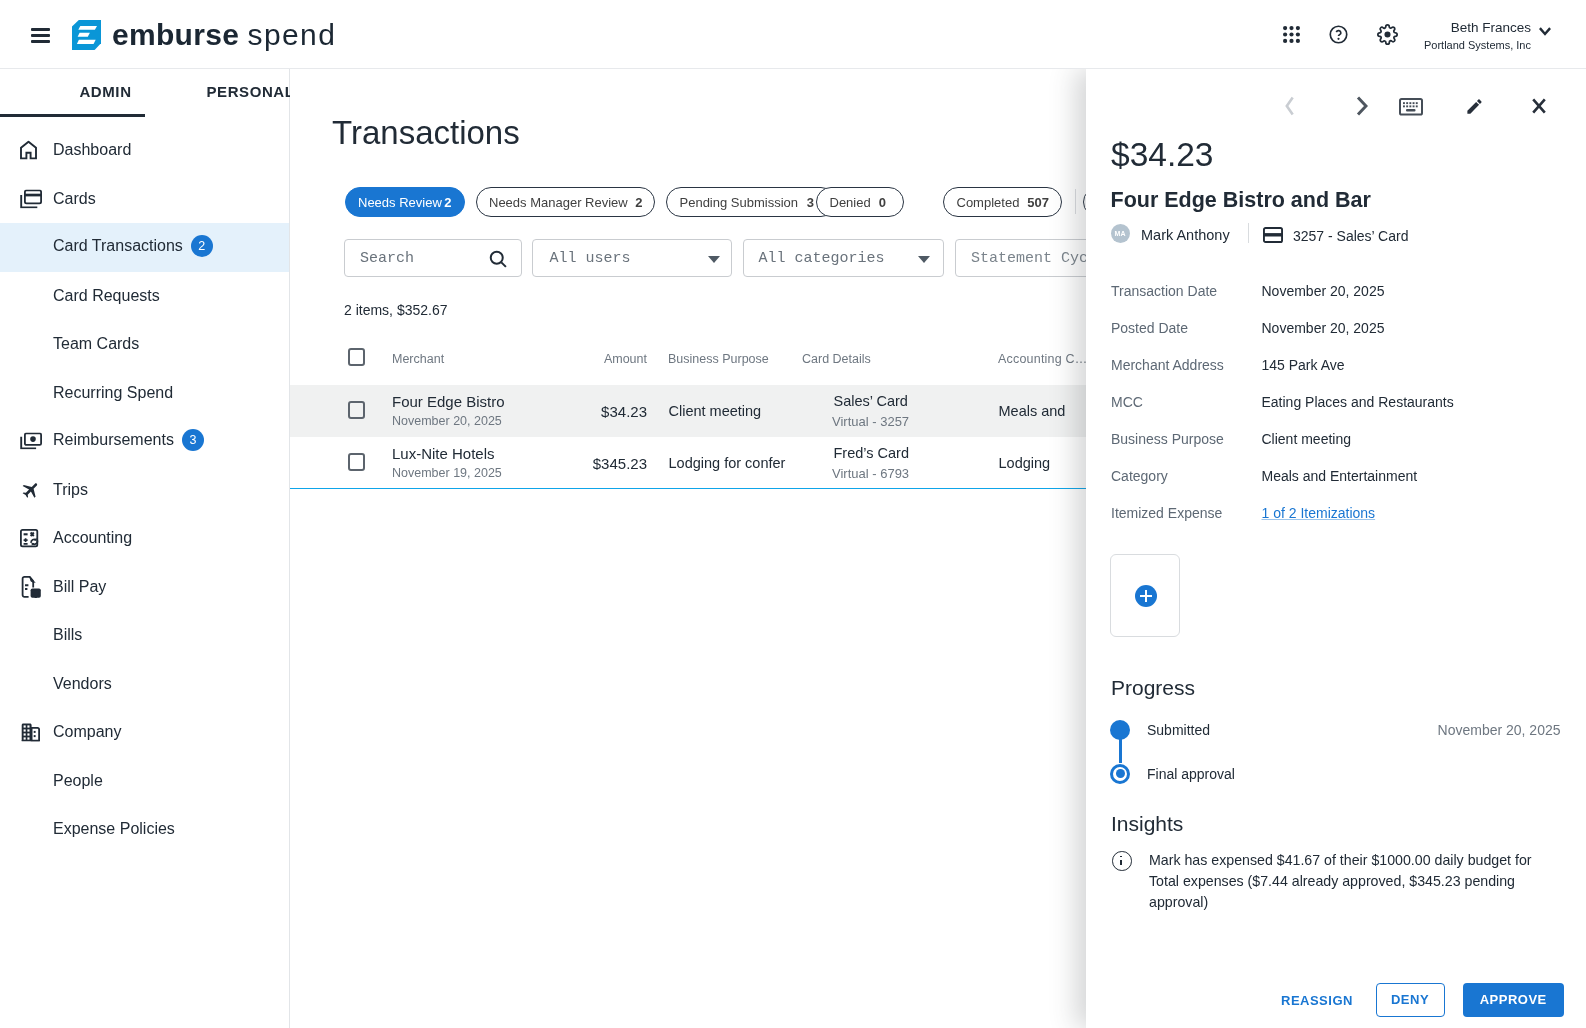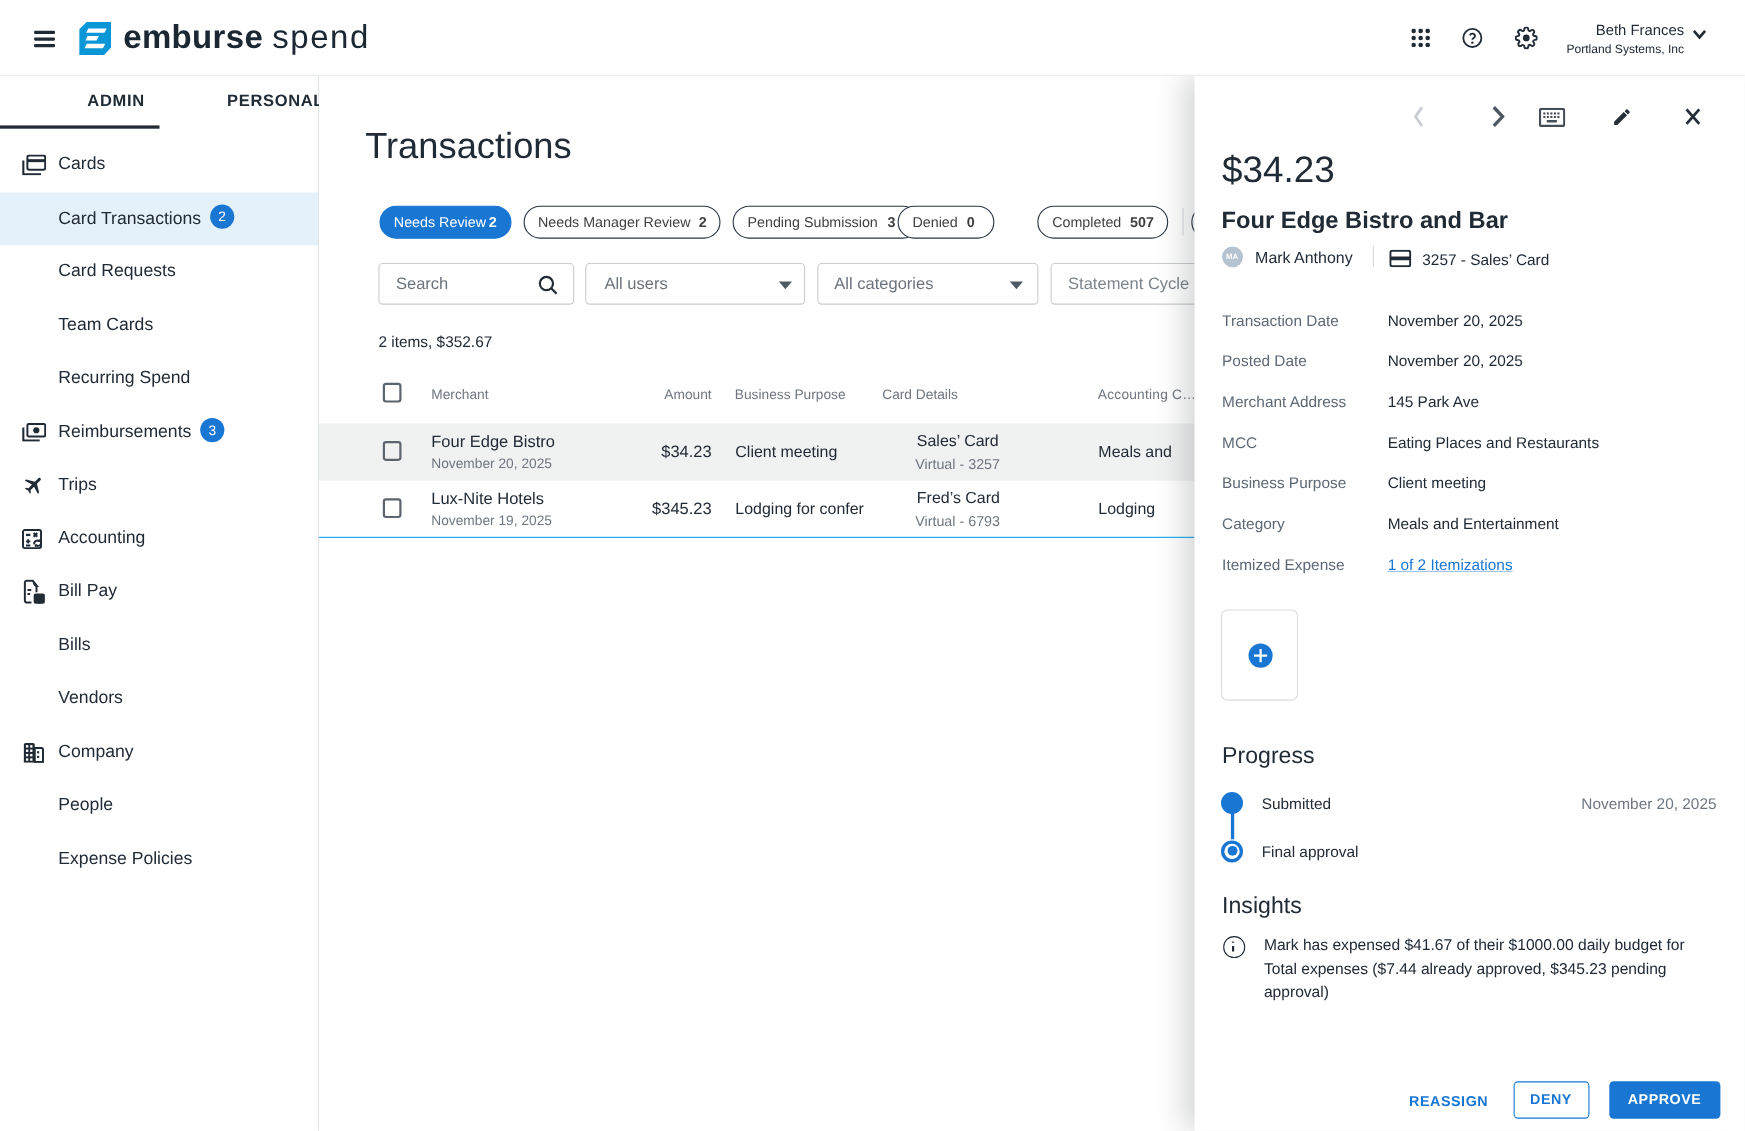--- a/index.html
+++ b/index.html
@@ -31,21 +31,21 @@
 .badge { display:inline-block; min-width:22px; height:22px; border-radius:11px; background:#1976d2; color:#fff; font-size:12.5px; line-height:22px; text-align:center; vertical-align:middle; margin-left:8px; position:relative; top:-1.5px; }
 
 
 .main { position:absolute; top:69px; left:290px; width:796px; height:959px; background:#fff; overflow:hidden; }
 .title { position:absolute; left:42px; top:44px; font-size:33px; line-height:40px; font-weight:400; color:#212b36; }
 .chip { position:absolute; top:118px; height:30px; border:1.2px solid #2a3543; border-radius:15px; font-size:13px; color:#404040; background:#fff; }
 .chip span { position:absolute; left:12.5px; top:50%; transform:translateY(-50%); white-space:nowrap; }
 .chip b { position:absolute; top:50%; transform:translateY(-50%); font-weight:700; }
 .chip.on { background:#1976d2; border-color:#1976d2; color:#fff; }
 .chipdiv { position:absolute; top:120px; width:1px; height:25px; background:#d9dcdf; }
-.fbox { position:absolute; top:169.5px; height:38.5px; border:1px solid #c9ccd0; border-radius:4px; background:#fff; font-size:15px; }
+.fbox { position:absolute; top:169.5px; height:38.5px; border:1px solid #c9ccd0; border-radius:4px; background:#fff; font-size:15px;font-family:Liberation Mono, monospace; }
 .fbox .ph { position:absolute; left:15px; top:50%; transform:translateY(-50%); white-space:nowrap; color:#6a737c; }
 .caret { position:absolute; right:15px; top:16px; width:0; height:0; border-left:6.5px solid transparent; border-right:6.5px solid transparent; border-top:7.5px solid #4f5a64; }
 .count { position:absolute; left:54px; top:233px; font-size:14px; color:#212b36; }
 
 .thead { position:absolute; left:0; top:272px; width:796px; height:44px; color:#6e7781; font-size:12.5px; }
 .thead span { white-space:nowrap; }
 .cb { position:absolute; width:17.5px; height:18px; border:2.2px solid #5c646d; border-radius:3px; background:transparent; }
 .row { position:absolute; left:0; width:796px; height:52px; }
 .row1 { top:316px; background:#f0f1f1; }
 .row2 { top:368px; border-bottom:1px solid #0ea5e9; }
@@ -130,20 +130,26 @@
     </svg>
   <div class="ucompany">Portland Systems, Inc</div>
 </div>
 
 <div class="sidebar">
   <div class="tab admin">ADMIN</div>
   <div class="tab personal">PERSONAL</div>
   <div class="tabline"></div>
   <div class="nav">
     <div class="navitem">
+      <svg width="17" height="19" viewBox="0 0 17 19" fill="none" stroke="#212b36" stroke-width="1.9">
+          <path d="M1 7.3 L8.5 1.2 L16 7.3 V18 H10.6 V12.2 H6.4 V18 H1 Z"></path>
+        </svg>
+      <span class="lbl">Dashboard</span>
+    </div>
+    <div class="navitem">
       <svg width="22" height="19" viewBox="0 0 22 19" fill="none" stroke="#212b36" stroke-width="1.8">
           <rect x="4.9" y="0.9" width="16.2" height="12.9" rx="1.6"></rect>
           <rect x="4.9" y="4.2" width="16.2" height="2.7" fill="#212b36" stroke="none"></rect>
           <path d="M1.2 5.4 V17.9 H17.3" stroke-width="1.9"></path>
         </svg>
       <span class="lbl">Cards</span>
     </div>
     <div class="navitem sel">
       <span class="lbl">Card Transactions<span class="badge">2</span></span>
     </div>

